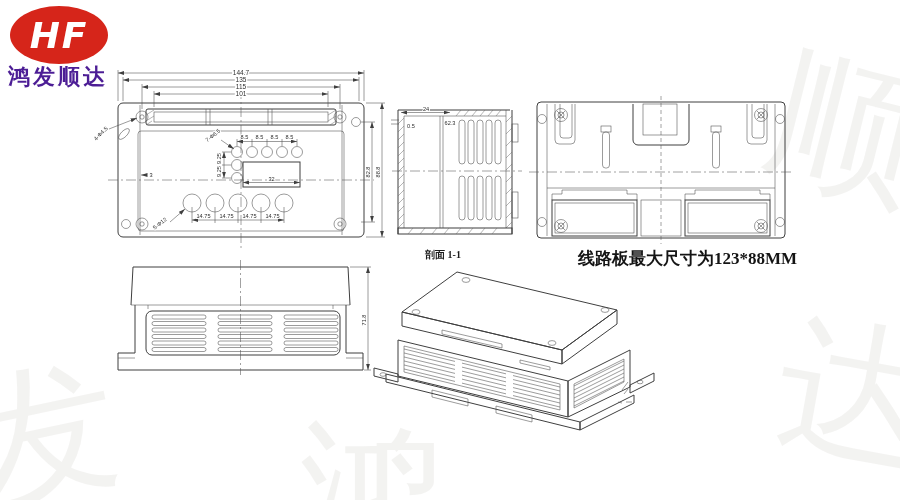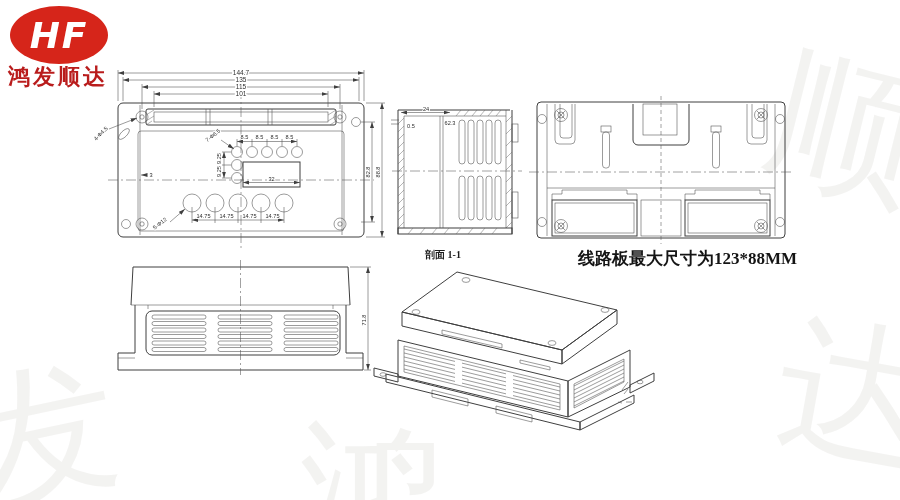--- a/index.html
+++ b/index.html
@@ -5,21 +5,21 @@
   html,body{margin:0;padding:0;background:#f6f6f4;}
   #stage{position:relative;width:900px;height:500px;background:#ffffff;overflow:hidden;
          font-family:"Liberation Sans",sans-serif;}
   
   #logo{position:absolute;left:10px;top:6px;width:98px;height:58px;background:#d6251a;
         border-radius:50%;display:flex;align-items:center;justify-content:center;}
   #logo .hf{color:#ffffff;font-family:"DejaVu Sans",sans-serif;font-weight:bold;
             font-style:italic;font-size:36px;letter-spacing:2px;
             text-shadow:0 0 1px #d6251a;}
   #company{position:absolute;left:8px;top:62px;font-family:"Liberation Serif",serif;
-           font-size:22px;font-weight:700;color:#b91c1c;letter-spacing:3px;}
+           font-size:22px;font-weight:700;color:#4c1d95;letter-spacing:3px;}
   
   svg{position:absolute;left:0;top:0;}
   .ln{stroke:#3f3f3f;stroke-width:1;fill:none;}
   .tn{stroke:#4a4a4a;stroke-width:.55;fill:none;}
   .cl{stroke:#555;stroke-width:.55;fill:none;stroke-dasharray:10 3 2 3;}
   .dash{stroke:#555;stroke-width:.55;fill:none;stroke-dasharray:4 3;}
   .hatch{stroke:#6a6a6a;stroke-width:.5;fill:none;}
   .dimln{stroke:#4a4a4a;stroke-width:.55;fill:none;}
   text.dim{font-family:"Liberation Sans",sans-serif;font-size:6.5px;fill:#2e2e2e;
            text-anchor:middle;paint-order:stroke;stroke:#ffffff;stroke-width:2.5px;}

